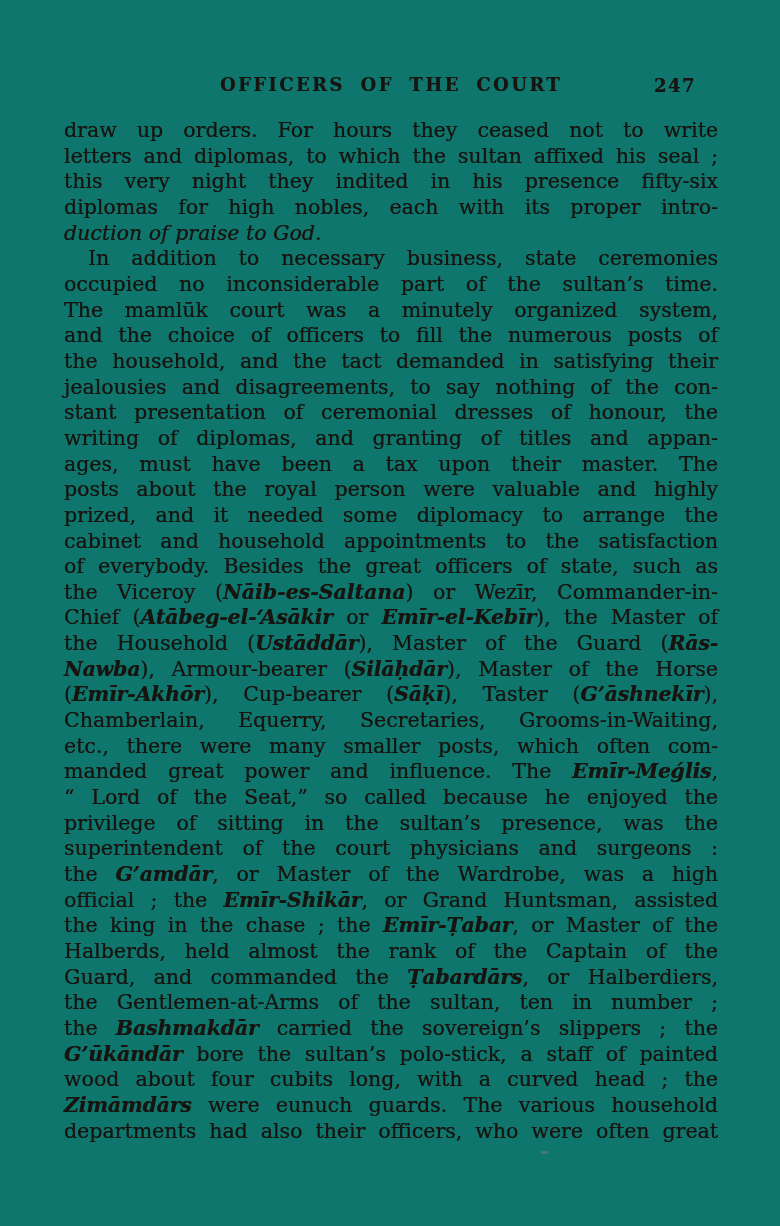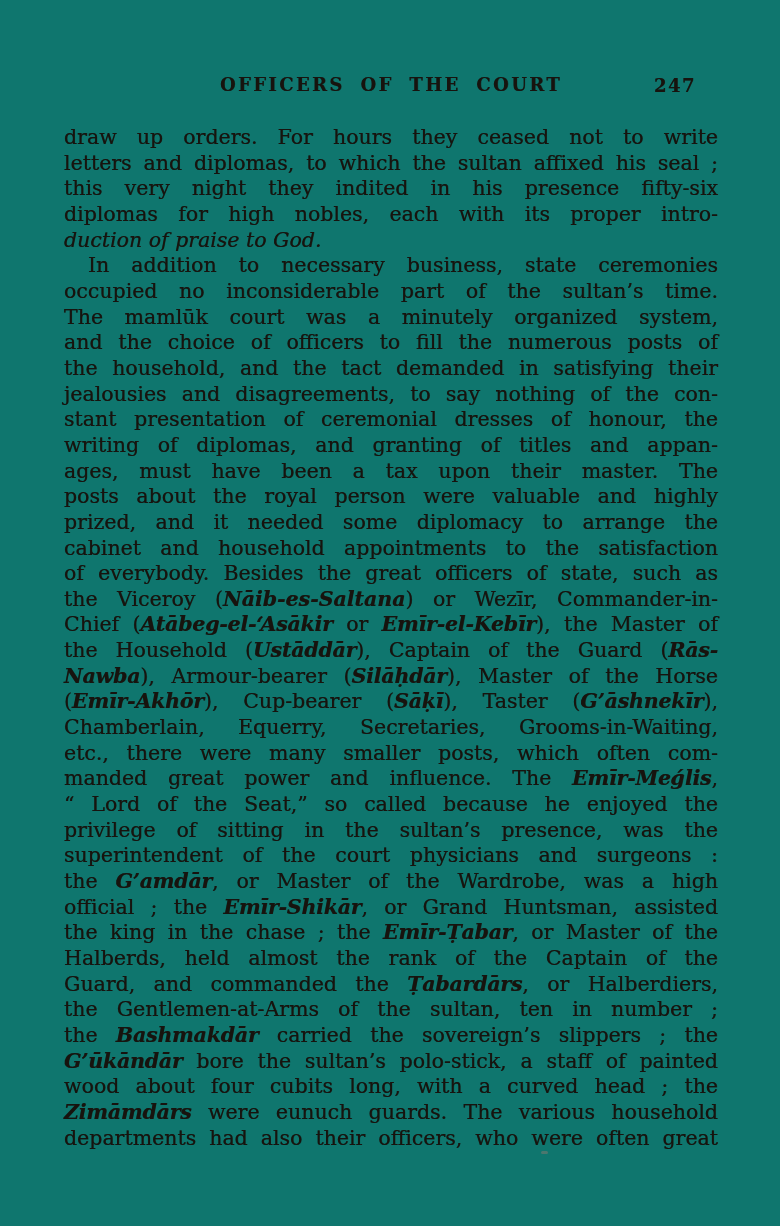--- a/index.html
+++ b/index.html
@@ -43,21 +43,20 @@
     font-size: 18px;
     letter-spacing: 1.5px;
     text-shadow: 0.4px 0.4px 0 rgba(23,19,14,0.55);
     margin-left: 25px;
   }
   .body-text {
     position: absolute;
     top: 118px;
     left: 64px;
     width: 654px;
-    margin-top: 7px;
   }
   .line {
     font-size: 20.5px;
     line-height: 25.65px;
     text-align: justify;
     text-align-last: justify;
     -moz-text-align-last: justify;
     text-shadow: 0.35px 0.35px 0 rgba(23,19,14,0.5), -0.15px -0.15px 0 rgba(23,19,14,0.3);
   }
   .line.nojust {
@@ -102,21 +101,21 @@
       <div class="line"><span>jealousies and disagreements, to say nothing of the con-</span></div>
       <div class="line"><span>stant presentation of ceremonial dresses of honour, the</span></div>
       <div class="line"><span>writing of diplomas, and granting of titles and appan-</span></div>
       <div class="line"><span>ages, must have been a tax upon their master.  The</span></div>
       <div class="line"><span>posts about the royal person were valuable and highly</span></div>
       <div class="line"><span>prized, and it needed some diplomacy to arrange the</span></div>
       <div class="line"><span>cabinet and household appointments to the satisfaction</span></div>
       <div class="line"><span>of everybody.  Besides the great officers of state, such as</span></div>
       <div class="line"><span>the Viceroy (</span><span class="it">Nāib-es-Saltana</span><span>) or Wezīr, Commander-in-</span></div>
       <div class="line"><span>Chief (</span><span class="bit">Atābeg-el-ʻAsākir</span><span> or </span><span class="bit">Emīr-el-Kebīr</span><span>), the Master of</span></div>
-      <div class="line"><span>the Household (</span><span class="bit">Ustāddār</span><span>), Captain of the Guard (</span><span class="bit">Rās-</span></div>
+      <div class="line"><span>the Household (</span><span class="bit">Ustāddār</span><span>), Master of the Guard (</span><span class="bit">Rās-</span></div>
       <div class="line"><span class="bit">Nawba</span><span>), Armour-bearer (</span><span class="bit">Silāḥdār</span><span>), Master of the Horse</span></div>
       <div class="line"><span>(</span><span class="bit">Emīr-Akhōr</span><span>), Cup-bearer (</span><span class="bit">Sāḳī</span><span>), Taster (</span><span class="bit">G’āshnekīr</span><span>),</span></div>
       <div class="line"><span>Chamberlain, Equerry, Secretaries, Grooms-in-Waiting,</span></div>
       <div class="line"><span>etc., there were many smaller posts, which often com-</span></div>
       <div class="line"><span>manded great power and influence.  The </span><span class="bit">Emīr-Meǵlis</span><span>,</span></div>
       <div class="line"><span>“ Lord of the Seat,” so called because he enjoyed the</span></div>
       <div class="line"><span>privilege of sitting in the sultan’s presence, was the</span></div>
       <div class="line"><span>superintendent of the court physicians and surgeons :</span></div>
       <div class="line"><span>the </span><span class="bit">G’amdār</span><span>, or Master of the Wardrobe, was a high</span></div>
       <div class="line"><span>official ; the </span><span class="bit">Emīr-Shikār</span><span>, or Grand Huntsman, assisted</span></div>

